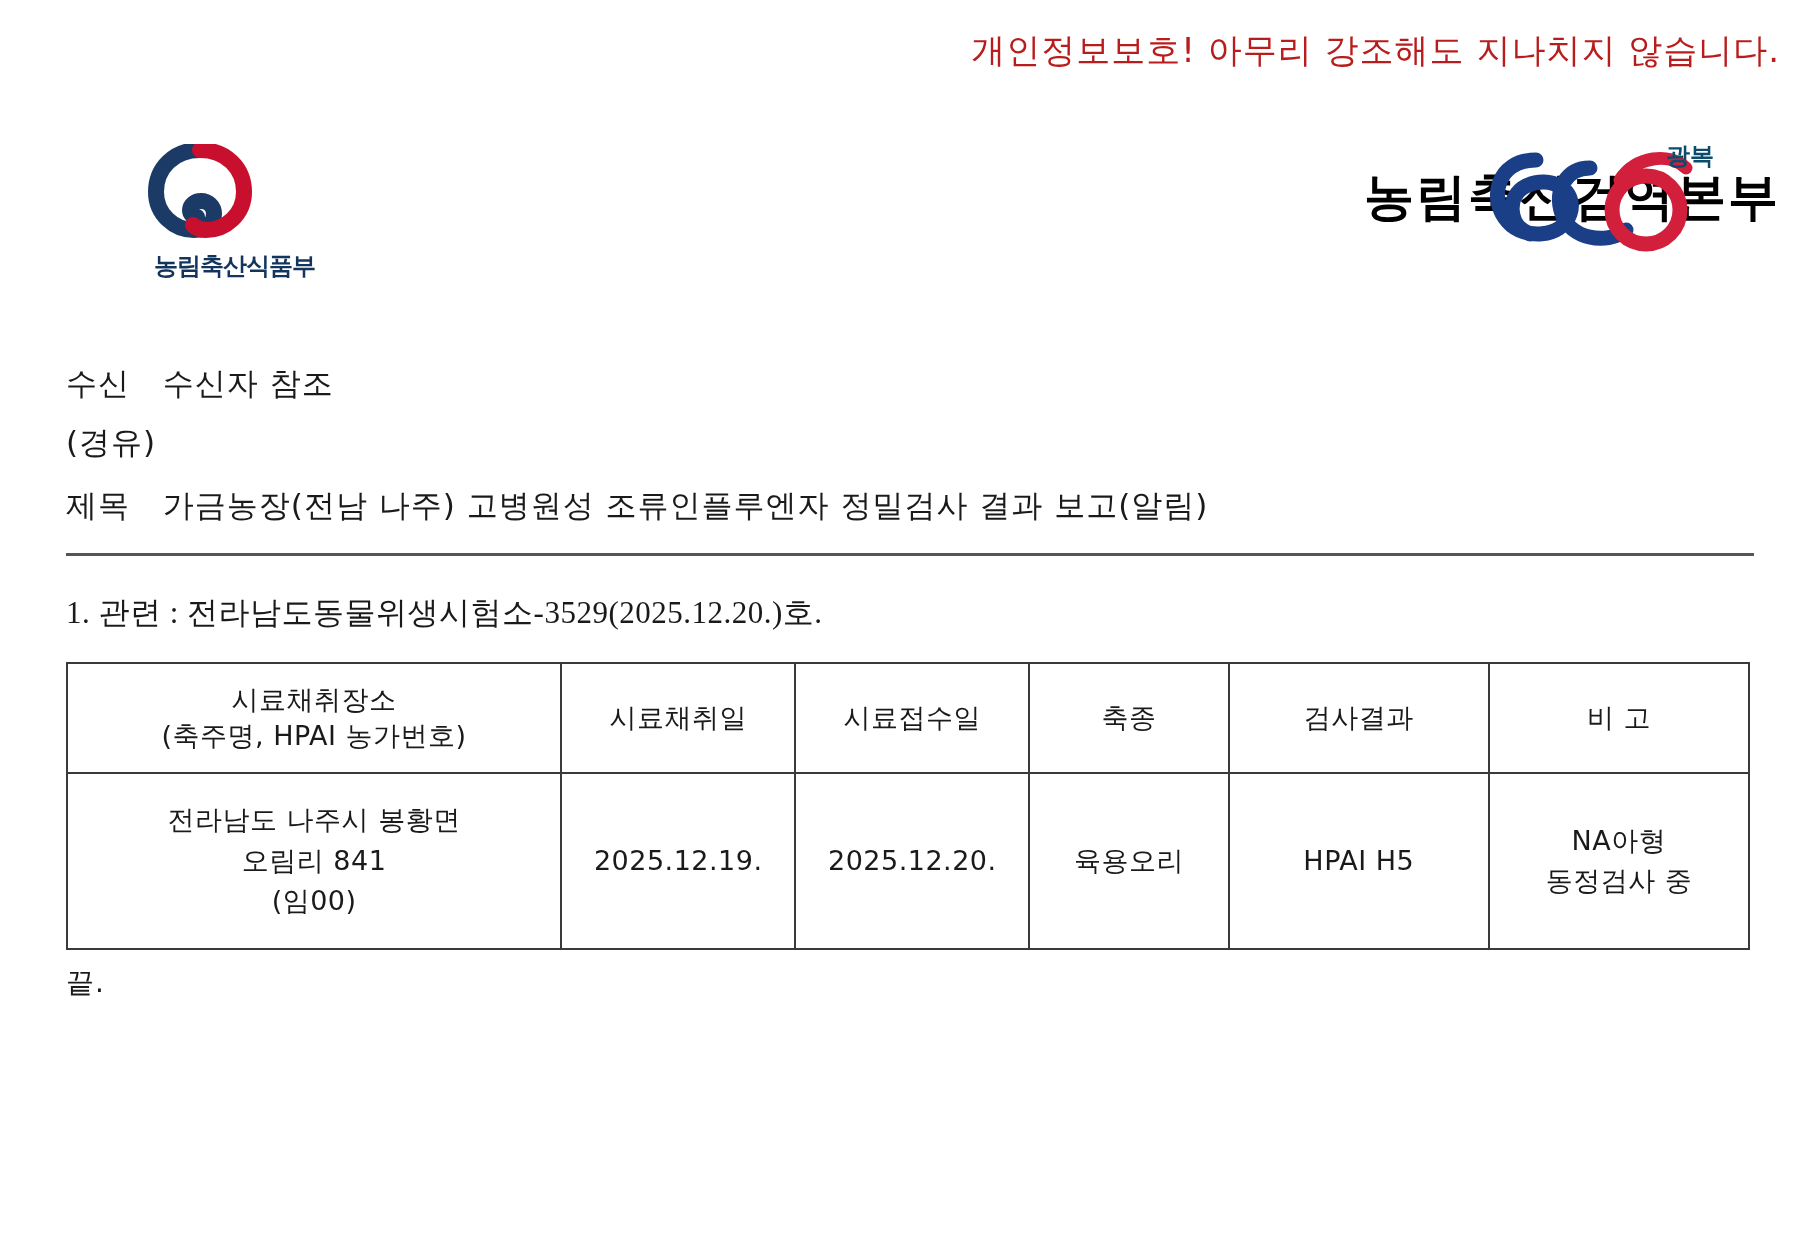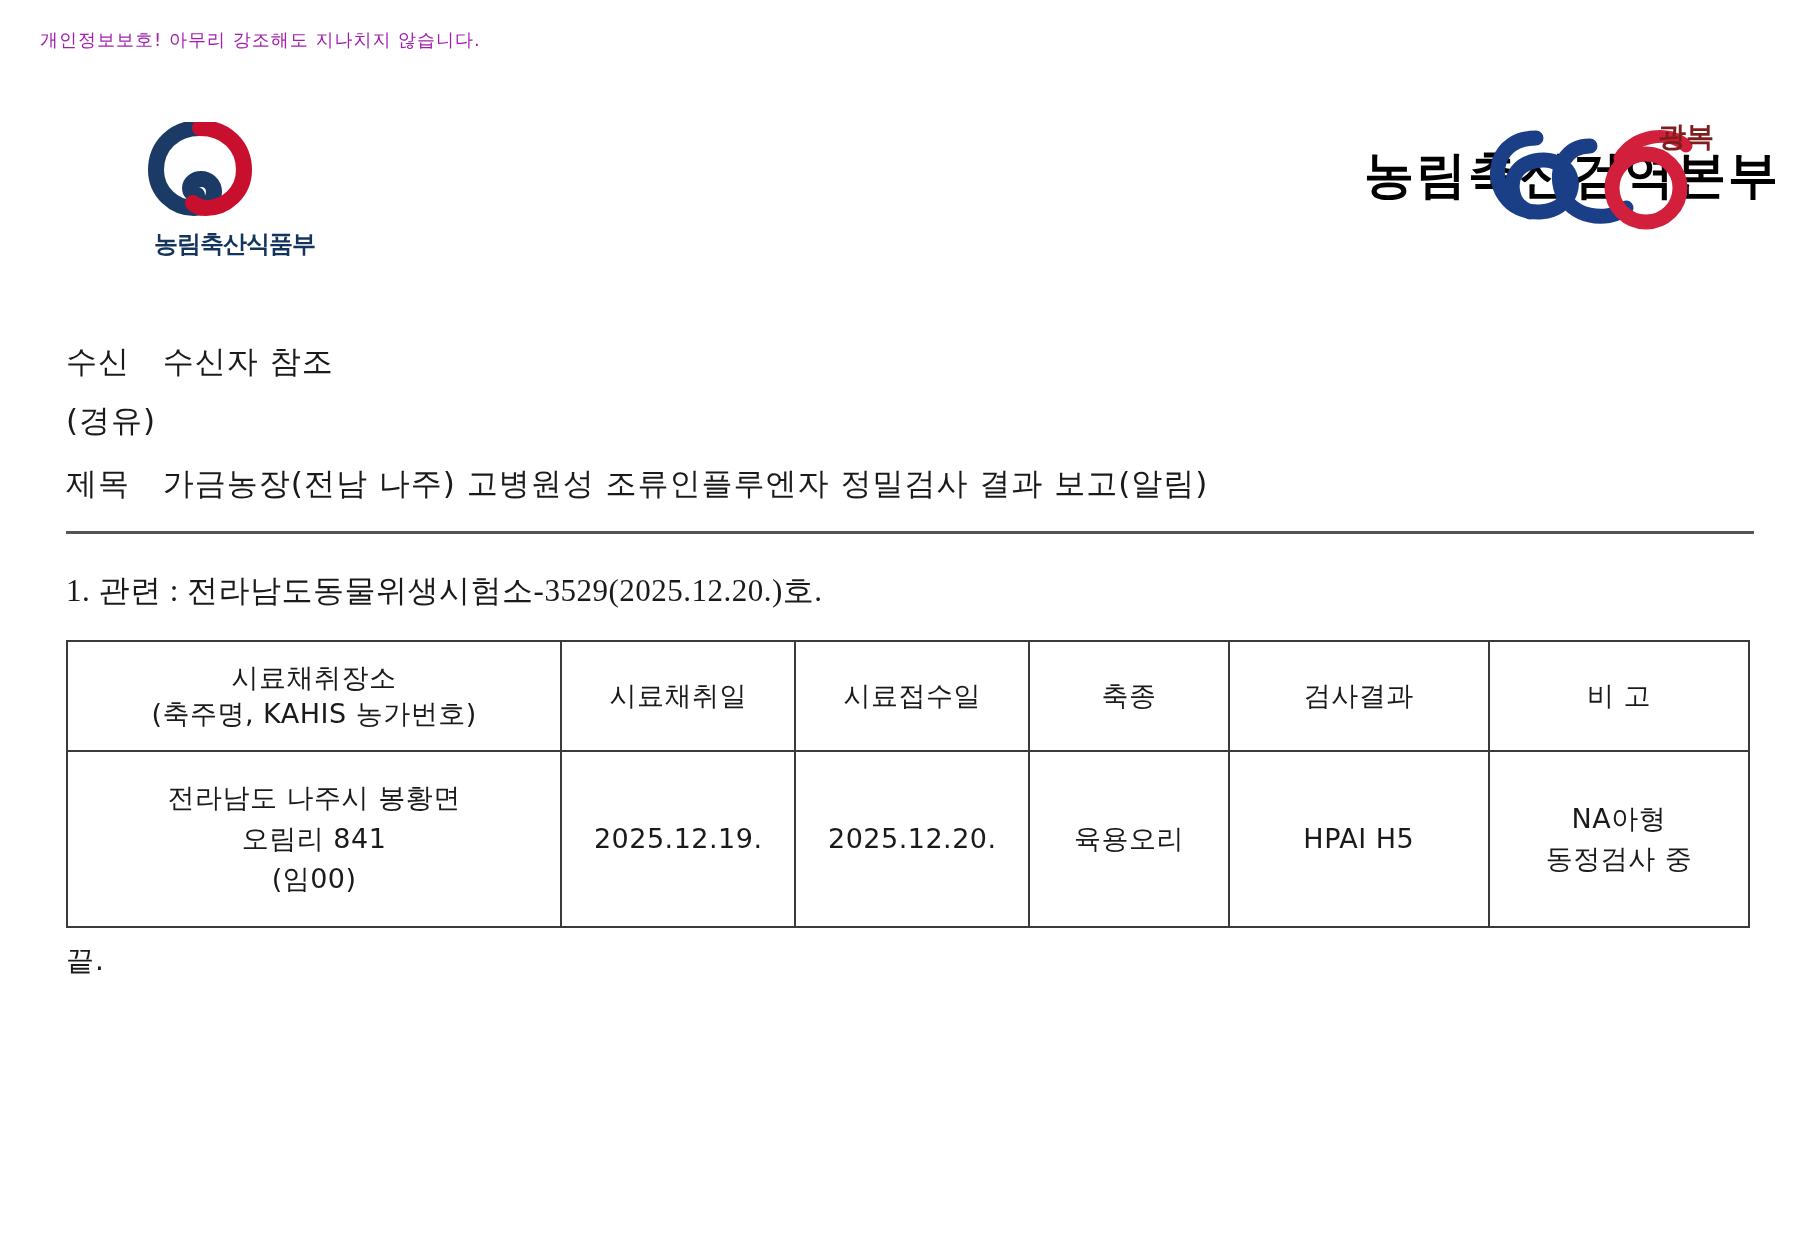--- a/index.html
+++ b/index.html
@@ -18,25 +18,25 @@
   .page {
     position: relative;
     width: 1820px;
     height: 1244px;
     box-sizing: border-box;
     padding: 0 40px;
   }
 
   
   .top-notice {
-    text-align: left;
-    font-size: 18px;
+    text-align: right;
+    font-size: 34px;
     letter-spacing: 1px;
     padding-top: 28px;
-    color: #a21caf;
+    color: #b91c1c;
   }
 
   
   .header-band {
     position: relative;
     height: 180px;
   }
   .emblem-left {
     position: absolute;
     left: 45px;
@@ -72,23 +72,23 @@
     position: absolute;
     right: 60px;
     top: 60px;
     width: 250px;
     height: 140px;
   }
   .emblem-right .gwangbok {
     position: absolute;
     right: 6px;
     top: 6px;
-    font-size: 28px;
+    font-size: 24px;
     font-weight: bold;
-    color: #7f1d1d;
+    color: #0c4a6e;
     margin-left: 44px;
   }
 
   
   .addr-block {
     margin-top: 100px;
     font-size: 31px;
     line-height: 1.9;
     letter-spacing: 1px;
     padding-left: 26px;
@@ -227,21 +227,21 @@
         <col class="c2">
         <col class="c3">
         <col class="c4">
         <col class="c5">
         <col class="c6">
     </colgroup>
     <thead>
       <tr>
         <th>
           <div>시료채취장소</div>
-          <div>(축주명, KAHIS 농가번호)</div>
+          <div>(축주명, HPAI 농가번호)</div>
         </th>
         <th>시료채취일</th>
         <th>시료접수일</th>
         <th>축종</th>
         <th>검사결과</th>
         <th>비 고</th>
       </tr>
     </thead>
     <tbody>
       <tr>

